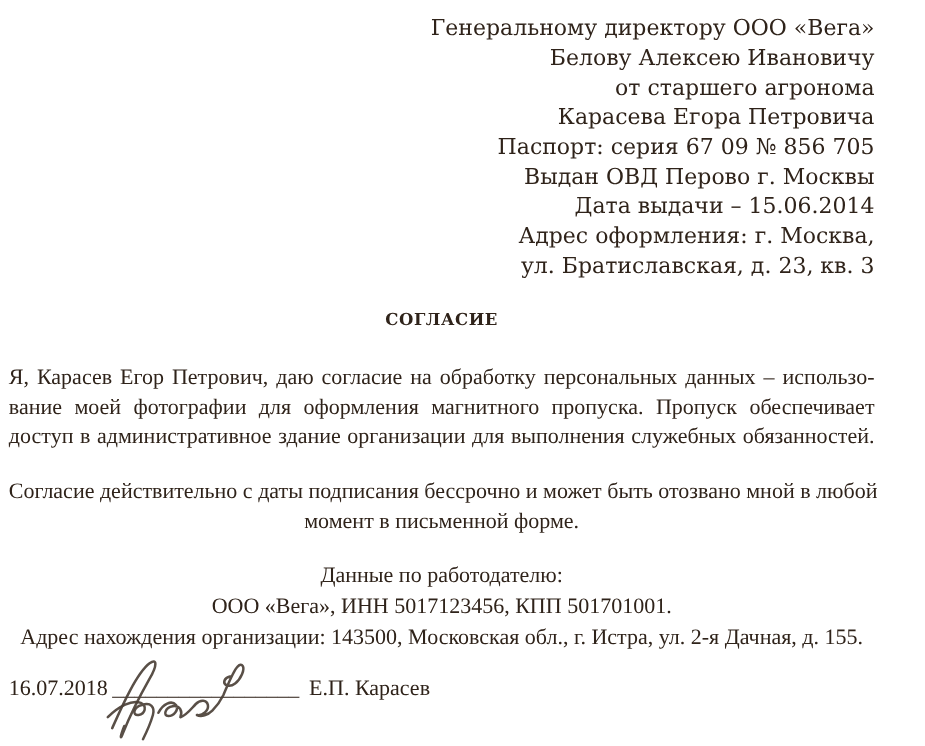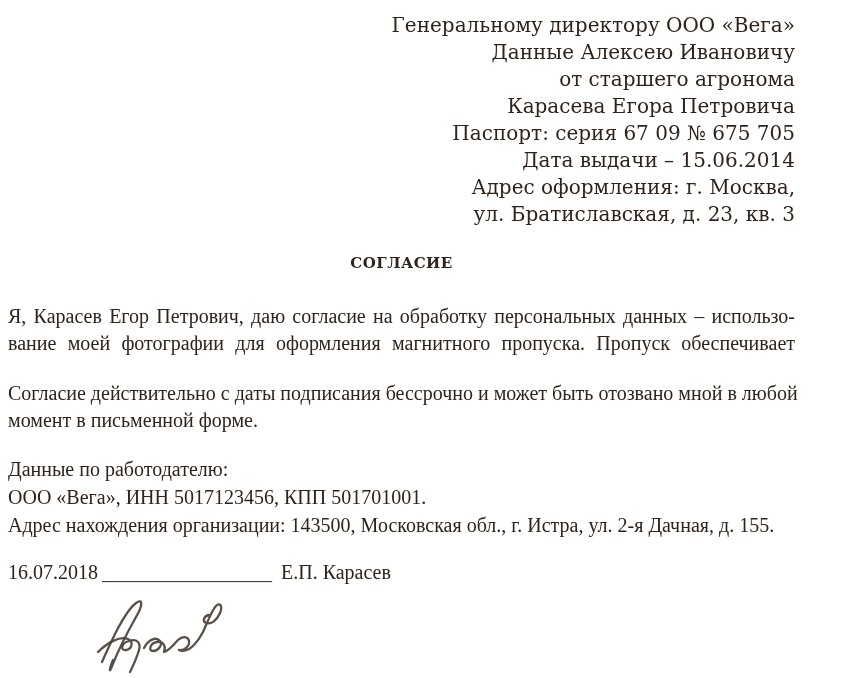--- a/index.html
+++ b/index.html
@@ -50,21 +50,21 @@
   }
   .para.p1 { margin-top: 26px; }
   .para.p2 { margin-top: 23px; }
   .para.employer { margin-top: 21px; line-height: 28px; }
   .jline {
     text-align: justify;
     text-align-last: justify;
     white-space: nowrap;
   }
   .lline {
-    text-align: left;
+    text-align: center;
   }
   .sig-row {
     margin-top: 20px;
     font-family: "Liberation Serif", serif;
     font-size: 20px;
     line-height: 27px;
     white-space: nowrap;
   }
   .sig-date { margin-right: 4px; }
   .sig-line { letter-spacing: 0; color: #3c3027; }
@@ -86,36 +86,38 @@
     opacity: 0.92;
   }
 </style>
 </head>
 <body>
 
 <div class="page">
 
   <div class="addr">
     <div class="addr-line">Генеральному директору ООО «Вега»</div>
-    <div class="addr-line">Данные Алексею Ивановичу</div>
+    <div class="addr-line">Белову Алексею Ивановичу</div>
     <div class="addr-line">от старшего агронома</div>
     <div class="addr-line">Карасева Егора Петровича</div>
-    <div class="addr-line">Паспорт: серия 67 09 № 675 705</div>
+    <div class="addr-line">Паспорт: серия 67 09 № 856 705</div>
+    <div class="addr-line">Выдан ОВД Перово г. Москвы</div>
     <div class="addr-line">Дата выдачи – 15.06.2014</div>
     <div class="addr-line">Адрес оформления: г. Москва,</div>
     <div class="addr-line">ул. Братиславская, д. 23, кв. 3</div>
   </div>
 
   <div class="title-block">
     <div class="doc-title">СОГЛАСИЕ</div>
   </div>
 
   <div class="para p1">
     <div class="jline">Я, Карасев Егор Петрович, даю согласие на обработку персональных данных – использо-</div>
     <div class="jline">вание моей фотографии для оформления магнитного пропуска. Пропуск обеспечивает</div>
+    <div class="jline">доступ в административное здание организации для выполнения служебных обязанностей.</div>
   </div>
 
   <div class="para p2">
     <div class="jline">Согласие действительно с даты подписания бессрочно и может быть отозвано мной в любой</div>
     <div class="lline">момент в письменной форме.</div>
   </div>
 
   <div class="para employer">
     <div class="lline">Данные по работодателю:</div>
     <div class="lline">ООО «Вега», ИНН 5017123456, КПП 501701001.</div>

